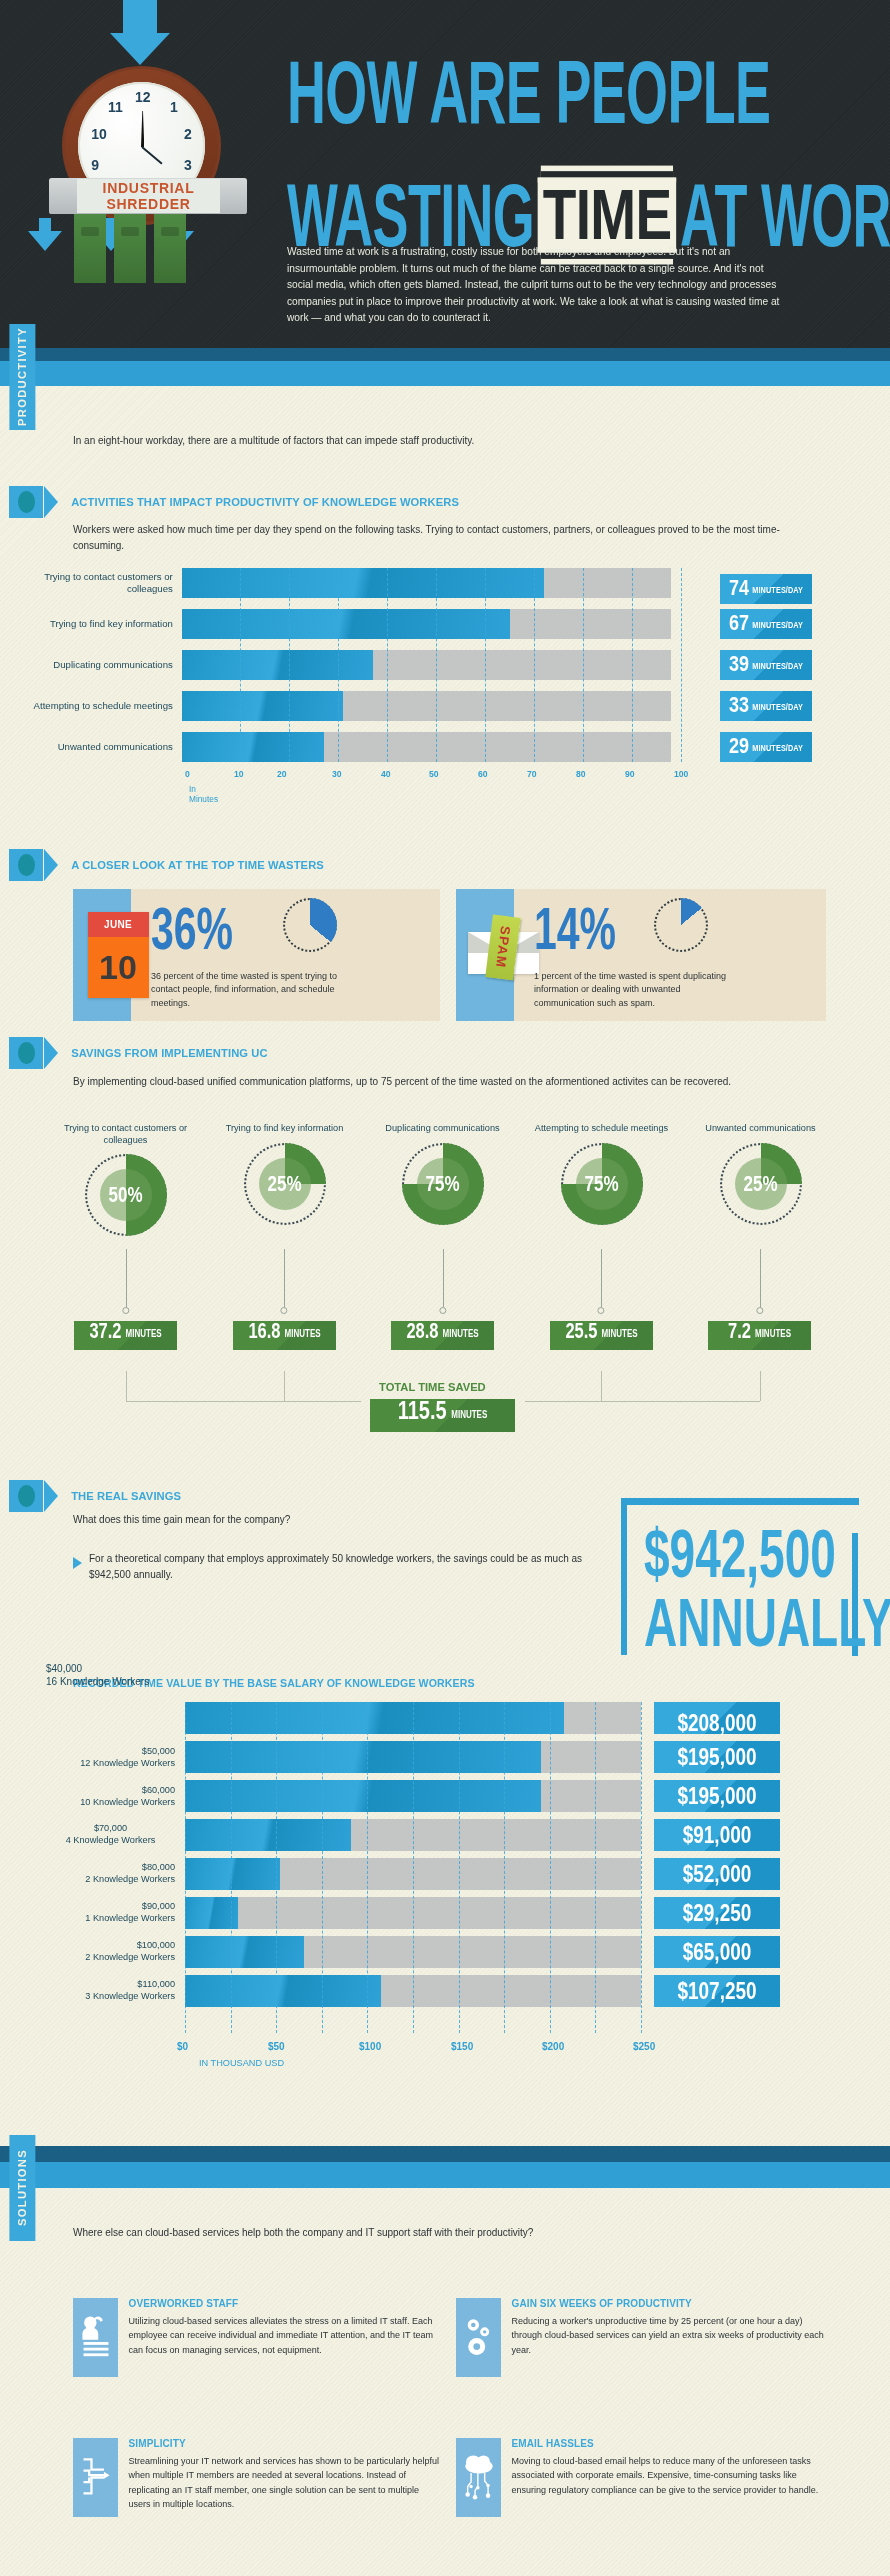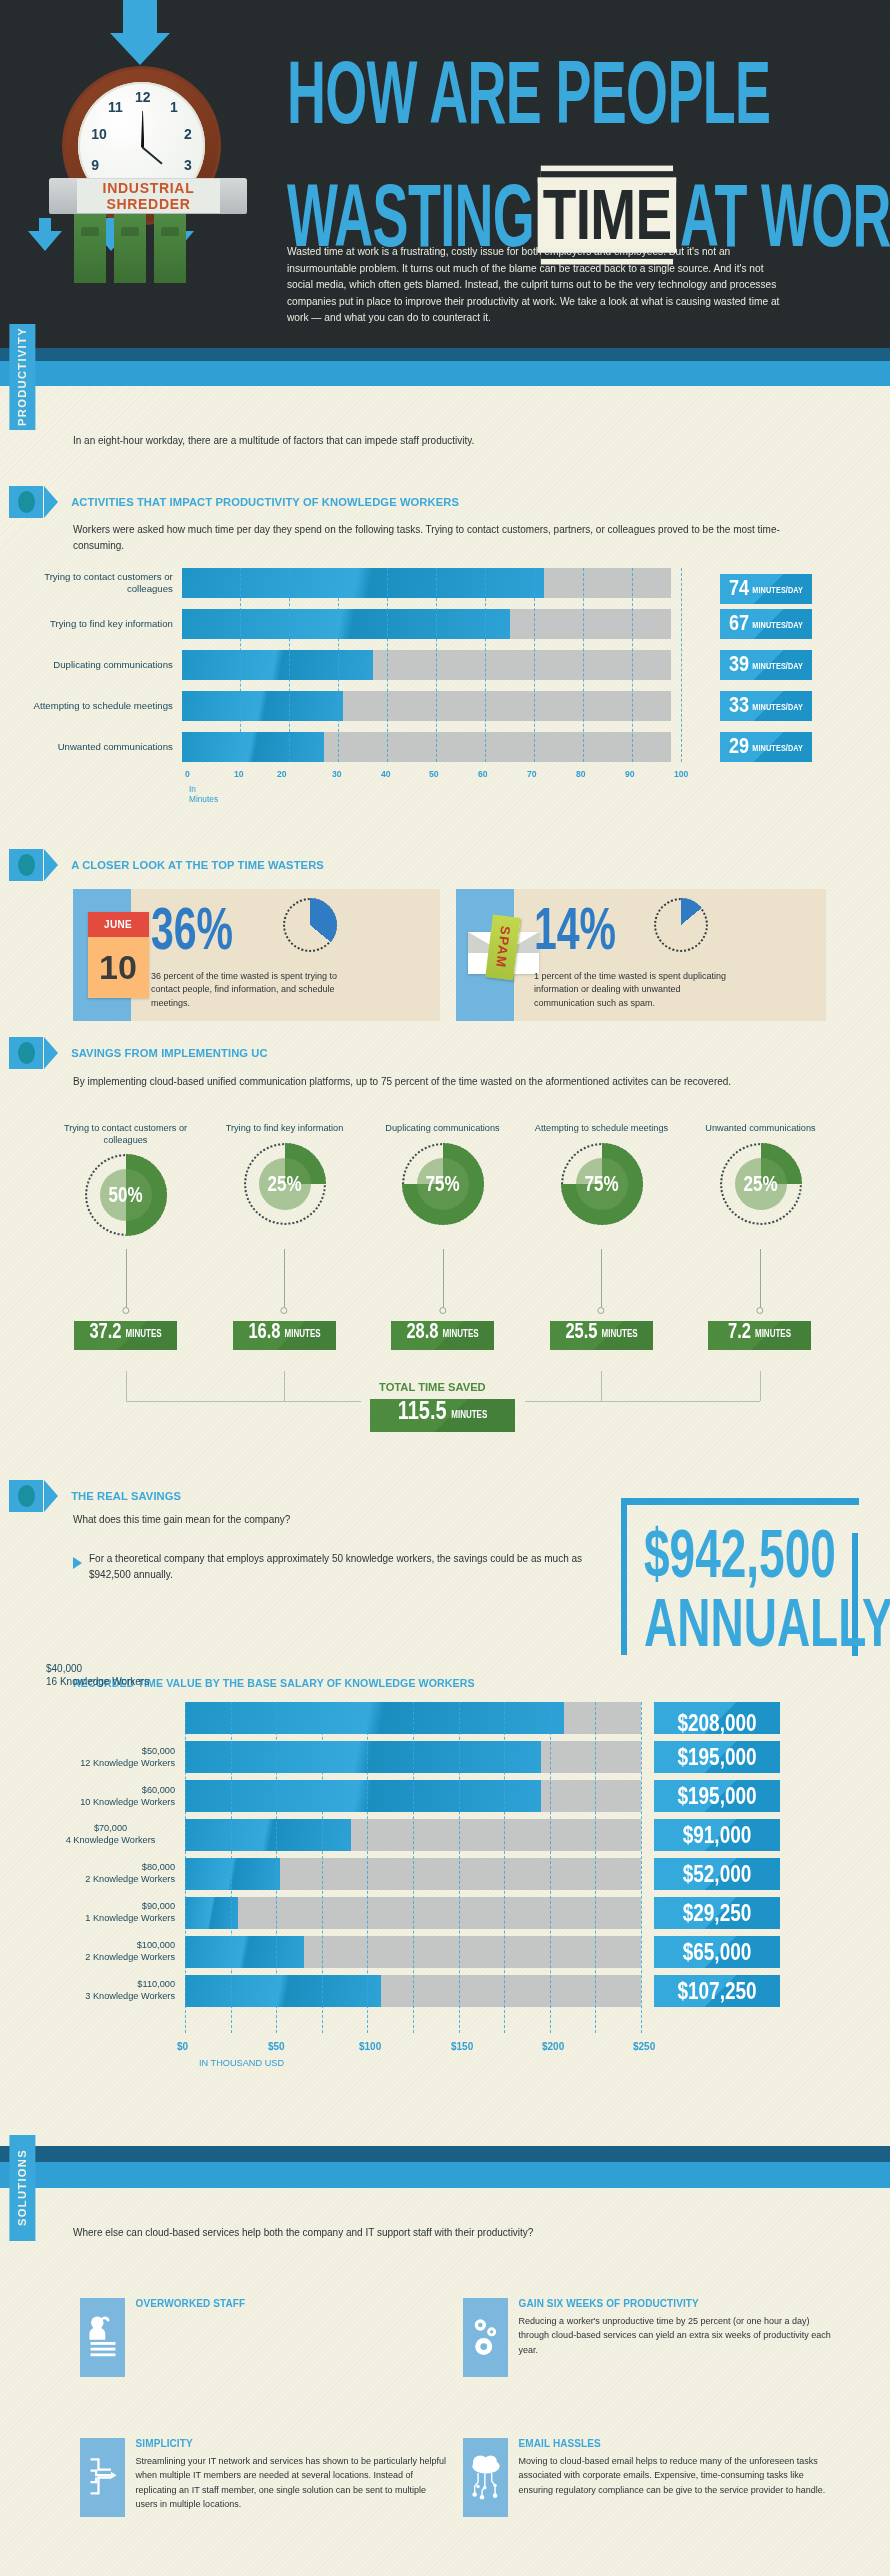--- a/index.html
+++ b/index.html
@@ -184,21 +184,21 @@
   .chip-unit { font-size: 7.3px; font-weight: bold; letter-spacing: 0.1px; transform: scaleY(1.2); }
   .axis-tick { position: absolute; color: #2f9fd4; font-size: 8.6px; font-weight: bold; }
   .grid-v { position: absolute; width: 0; border-left: 0.7px dashed #3aa8db; opacity: .85; }
   .axis-cap { position: absolute; color: #2f9fd4; font-size: 8.3px; }
 
   
   .cl-card { position: absolute; height: 132px; background: #ece2cb; display: flex; }
   .cl-left { width: 58px; background: #6fb5dd; position: relative; }
   .cal {
     position: absolute; left: 14.5px; top: 22.5px; width: 61px; height: 86px;
-    background: #fdba74; box-shadow: 0 1.3px 2.6px rgba(0,0,0,.18);
+    background: #f97316; box-shadow: 0 1.3px 2.6px rgba(0,0,0,.18);
   }
   .cal-top { height: 25px; background: #e34b3e; color: #fff; font-weight: bold;
              font-size: 10px; display:flex; align-items:center; justify-content:center; letter-spacing:0.3px; }
   .cal-day { height: 61px; display:flex; align-items:center; justify-content:center;
              color:#3c3c3c; font-size: 34px; font-weight: bold; }
   .envelope { position: absolute; left: 12px; top: 30px; width: 71px; height: 55px; }
   .env-body { position:absolute; left:0; top:13.2px; width:71px; height:42px; background:#fff; box-shadow:0 1.3px 2.6px rgba(0,0,0,.18);}
   .env-flapL { position:absolute; left:0; top:13.2px; width:0;height:0;
                border-left:36px solid #cfd3cc; border-top:21px solid transparent;}
   .env-flapR { position:absolute; right:0; top:13.2px; width:0;height:0;
@@ -255,21 +255,21 @@
   
   .big-money { position:absolute; color:#3aa8db; font-weight:bold; font-size: 46px;
                line-height: 0.98; transform: scaleY(1.5); transform-origin:left top; }
   .frame-top { position:absolute; background:#2f9fd4; }
   .bullet-tri { position:absolute; width:0;height:0;
                 border-left:9.2px solid #3aa8db; border-top:6px solid transparent; border-bottom:6px solid transparent; }
 
   
   .sol-stripe-1 { position:absolute; left:0; width:891px; height:16px; background:#1b5f84; }
   .sol-stripe-2 { position:absolute; left:0; width:891px; height:26.4px; background:#2f9fd4; }
-  .sol-card { position:absolute; display:flex; gap:10.6px; width: 370px; margin-left: 7px; }
+  .sol-card { position:absolute; display:flex; gap:10.6px; width: 370px; }
   .sol-icon { width: 45px; height: 79px; background:#7cb7dd; flex:none; position:relative; }
   .sol-title { color:#3aa8db; font-weight:bold; font-size:10px; margin-bottom:4.6px; letter-spacing:0.1px; }
   .sol-body { color:#2d3336; font-size:9px; line-height:1.62; }
 </style>
 </head>
 <body>
 
 <div class="header">
   <div class="arrow-down">
     <div class="arrow-shaft"></div>
@@ -700,20 +700,21 @@
             <path d="M6 44c0-8 7-12 14-12s14 4 14 12v10H6z"></path>
             <rect x="8" y="58" width="44" height="5"></rect>
             <rect x="8" y="68" width="44" height="5"></rect>
             <rect x="8" y="78" width="44" height="5"></rect>
             <path d="M26 18c4-8 14-6 16 2l-4 2c-2-5-8-6-10-1z"></path>
           </g>
         </svg>
       </div>
       <div>
         <div class="sol-title">OVERWORKED STAFF</div>
+        <div class="sol-body">Utilizing cloud-based services alleviates the stress on a limited IT staff. Each employee can receive individual and immediate IT attention, and the IT team can focus on managing services, not equipment.</div>
       </div>
     </div>
     <div class="sol-card" style="left: 456px; top: 2298px;">
       <div class="sol-icon" style="display: flex; align-items: center; justify-content: center;">
         <svg viewBox="0 0 60 100" width="34" height="63">
           <g fill="#fff">
             <circle cx="20" cy="28" r="10"></circle>
             <circle cx="20" cy="28" r="4" fill="#7cb7dd"></circle>
             <circle cx="40" cy="40" r="8"></circle>
             <circle cx="40" cy="40" r="3" fill="#7cb7dd"></circle>

